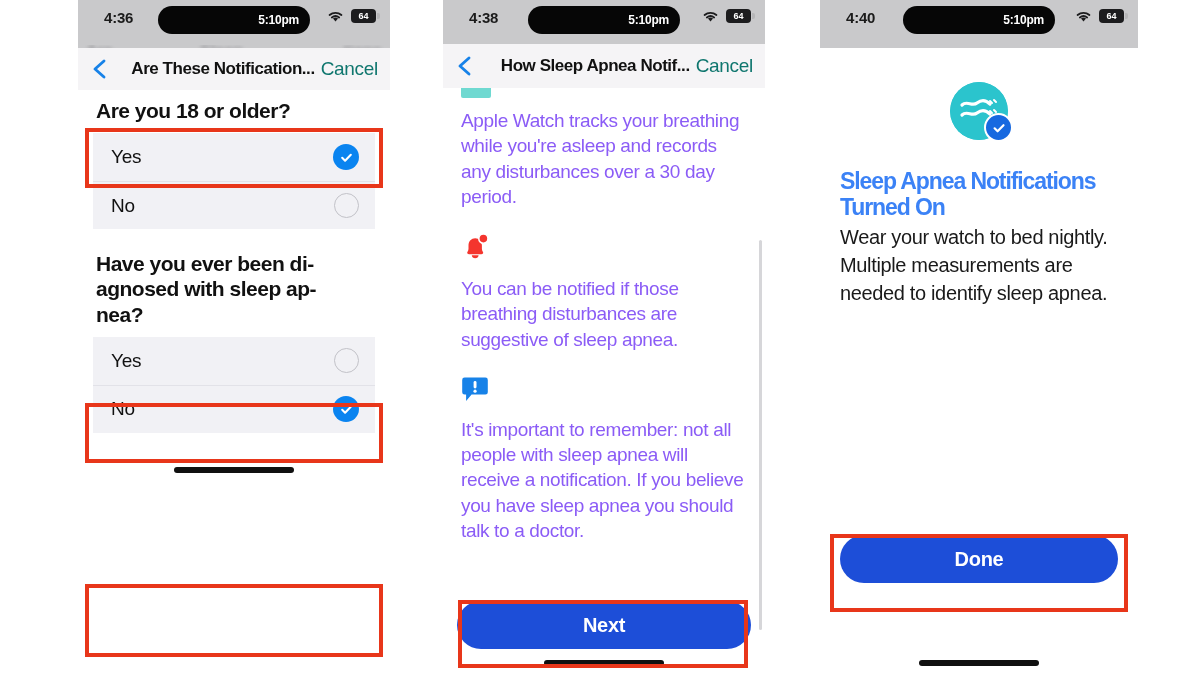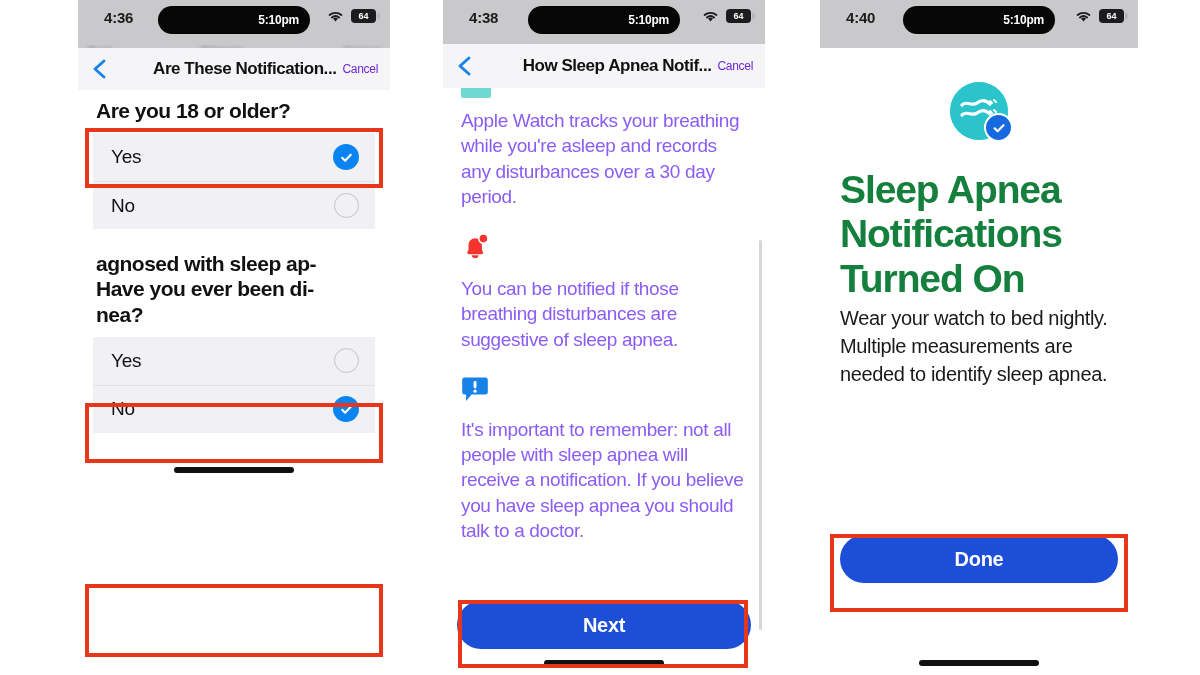--- a/index.html
+++ b/index.html
@@ -70,21 +70,21 @@
     z-index: 4;
   }
   .nav-back { width: 20px; height: 24px; flex: none; }
   .nav-title {
     flex: 1 1 auto; text-align: right;
     font-size: 17px; font-weight: 700; color: #111;
     letter-spacing: -0.45px; white-space: nowrap; overflow: hidden;
     padding-left: 2px;
   }
   .nav-cancel {
-    flex: none; font-size: 12px; color: #6d28d9; letter-spacing: -0.3px;
+    flex: none; font-size: 19px; color: #0f766e; letter-spacing: -0.3px;
     padding-left: 6px;
   }
 
   
   .body { position: absolute; left: 0; right: 0; top: 90px; bottom: 0; background:#fff; }
 
   
   .q-title {
     font-size: 21px; font-weight: 700; color: #111; letter-spacing: -0.5px;
     line-height: 1.2; padding: 0 18px; margin-bottom: 10px;
@@ -148,21 +148,21 @@
     display: block;
   }
   .done-icon .badge {
     position: absolute; right: -5px; bottom: -2px;
     width: 29px; height: 29px; border-radius: 50%; background: #1769e0;
     border: 2.5px solid #ffffff;
     display: flex; align-items: center; justify-content: center;
   }
   .done-icon .badge svg { width: 16px; height: 16px; display:block; }
   .big-title {
-    font-size: 39px; font-weight: 700; color: #15803d;
+    font-size: 23px; font-weight: 700; color: #3b82f6;
     letter-spacing: -1.1px; line-height: 1.14; padding: 0 20px; margin-top: 28px;
   }
   .big-sub {
     font-size: 20px; color: #1a1a1a; letter-spacing: -0.35px;
     line-height: 1.38; padding: 0 20px; margin-top: 4px;
   }
 
   
   .home-ind {
     position: absolute; bottom: 9px; left: 50%; transform: translateX(-50%);
@@ -221,22 +221,22 @@
               </svg>
           </span>
         </div>
         <div class="opt-row">
           <span class="opt-label">No</span>
           <span class="radio-off"></span>
         </div>
       </div>
 
       <div class="q-title" style="margin-top:22px;">
+        <div>Have you ever been di-</div>
         <div>agnosed with sleep ap-</div>
-        <div>Have you ever been di-</div>
         <div>nea?</div>
       </div>
       <div class="options">
         <div class="opt-row">
           <span class="opt-label">Yes</span>
           <span class="radio-off"></span>
         </div>
         <div class="opt-row">
           <span class="opt-label">No</span>
           <span class="radio-on">

